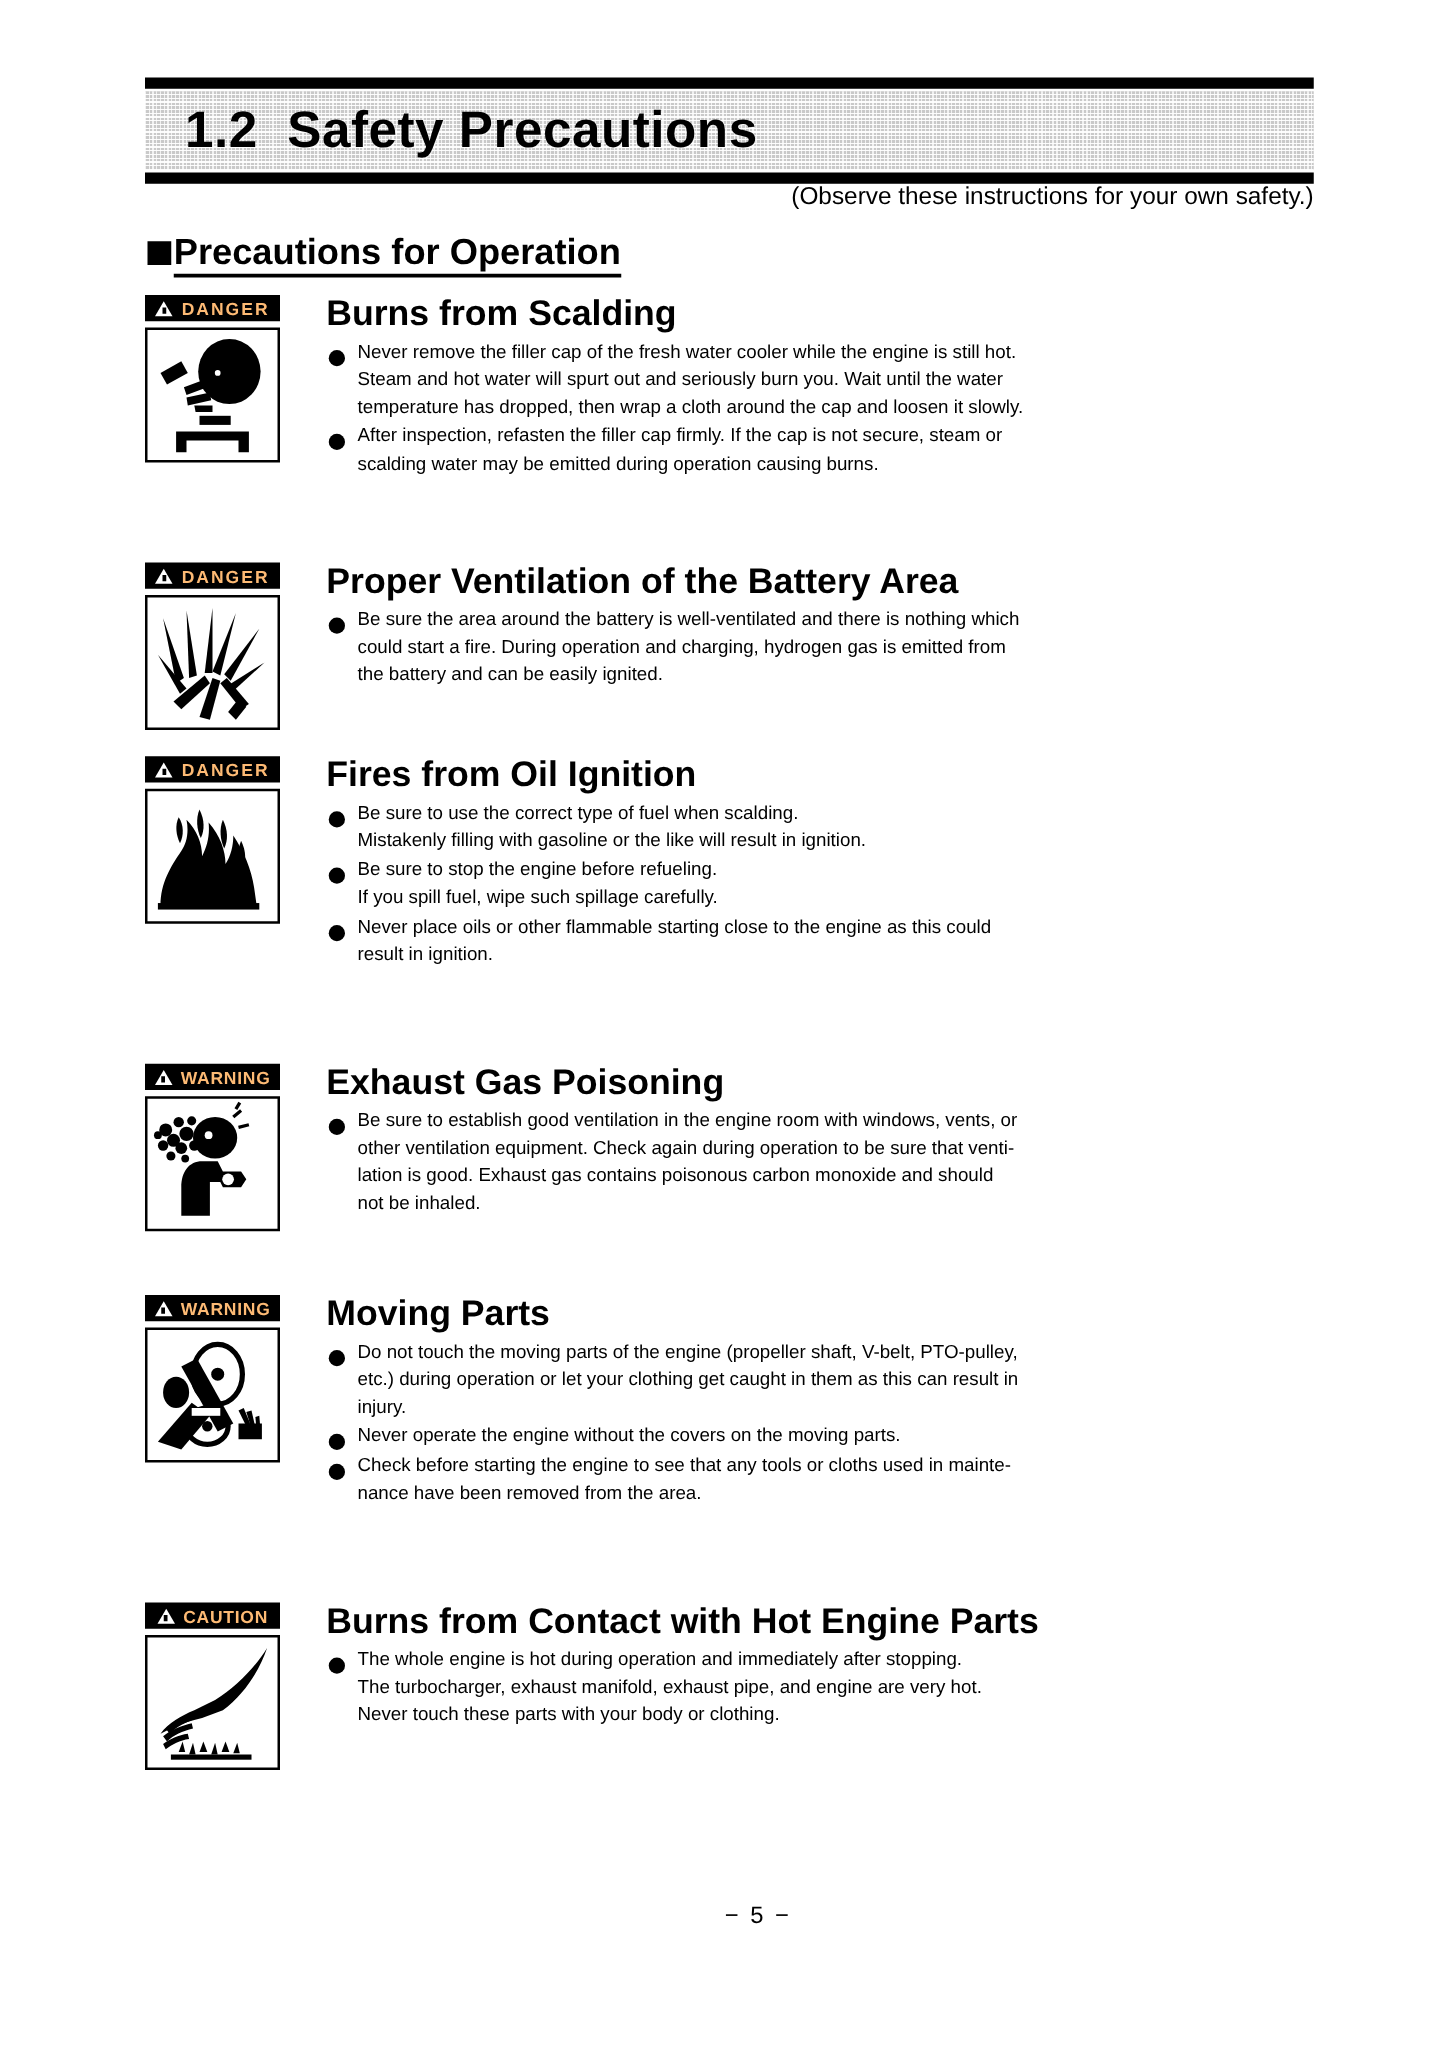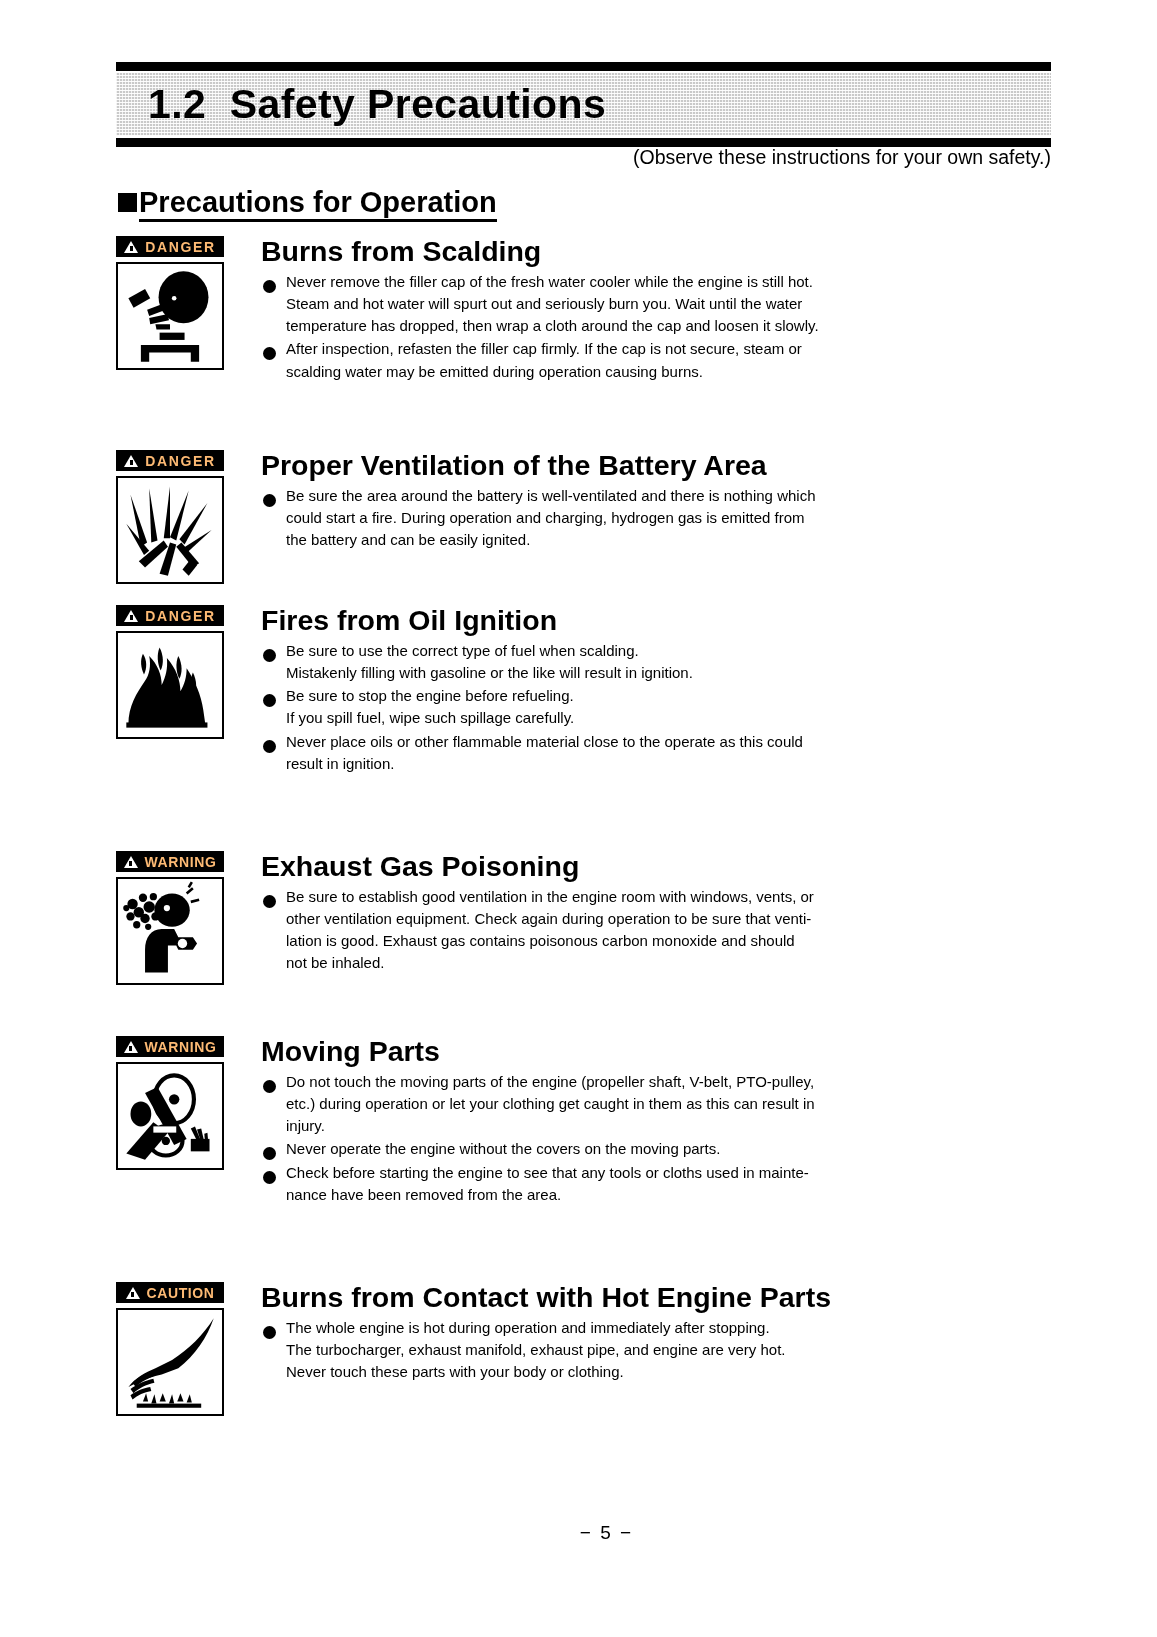--- a/index.html
+++ b/index.html
@@ -315,21 +315,21 @@
       <ul class="bullets">
         <li class="bullet">
           <span>Be sure to use the correct type of fuel when scalding.</span>
           <span class="sub">Mistakenly filling with gasoline or the like will result in ignition.</span>
         </li>
         <li class="bullet">
           <span>Be sure to stop the engine before refueling.</span>
           <span class="sub">If you spill fuel, wipe such spillage carefully.</span>
         </li>
         <li class="bullet">
-          <span>Never place oils or other flammable material close to the operate as this could</span>
+          <span>Never place oils or other flammable starting close to the engine as this could</span>
           <span class="sub">result in ignition.</span>
         </li>
       </ul>
     </div>
   </div>
 
   <div class="block" style="left:88px; top:851px; width:935px;">
     <div class="gutter">
       <div class="badge">
         <span class="tri"></span>

